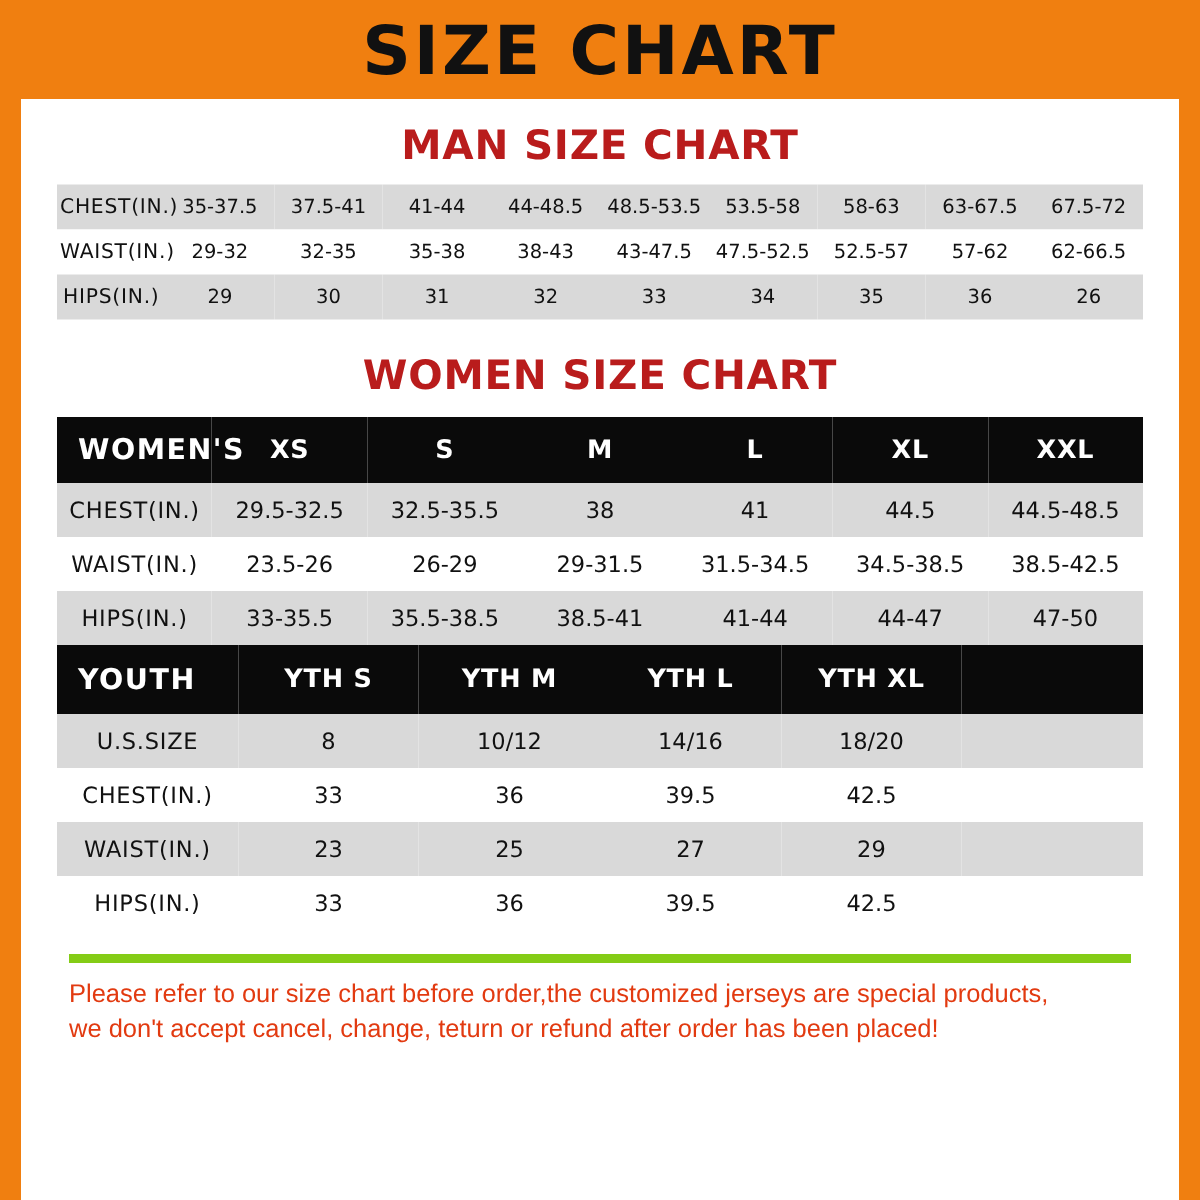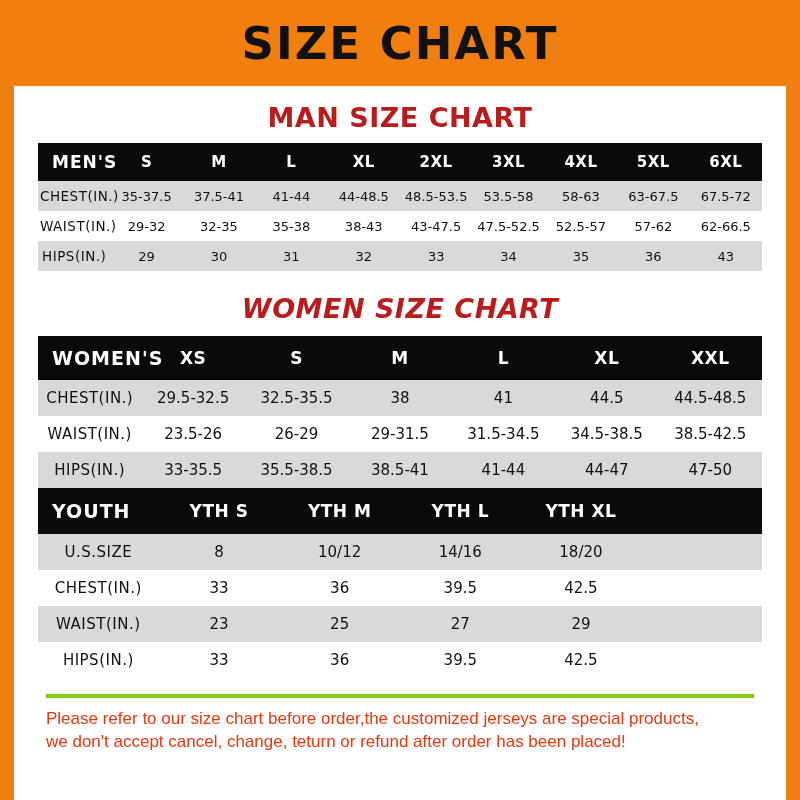--- a/index.html
+++ b/index.html
@@ -19,21 +19,21 @@
     height: 800px;
     box-sizing: border-box;
     border-left: 14px solid #f07f10;
     border-right: 14px solid #f07f10;
     background: #ffffff;
     display: flex;
     flex-direction: column;
   }
   .banner {
     background: #f07f10;
-    height: 86px;
+    height: 66px;
     display: flex;
     align-items: center;
     justify-content: center;
     margin: 0 -14px;
   }
   .banner-title {
     font-family: "DejaVu Sans", sans-serif;
     font-weight: bold;
     font-size: 45px;
     letter-spacing: 2px;
@@ -47,21 +47,21 @@
   }
   .section-title {
     text-align: center;
     font-family: "DejaVu Sans", sans-serif;
     font-weight: bold;
     font-size: 27px;
     color: #b91c1c;
     letter-spacing: 0.5px;
   }
   .t1 { margin: 16px 0 10px; }
-  .t2 { margin: 22px 0 12px; font-style: italic; }
+  .t2 { margin: 22px 0 12px; }
   .t3 { margin: 24px 0 12px; }
 
   table.size {
     width: 100%;
     border-collapse: collapse;
     table-layout: fixed;
   }
   table.size td, table.size th {
     text-align: center;
     font-family: "DejaVu Sans", sans-serif;
@@ -103,21 +103,21 @@
   table.women tr.row td.firstcol { font-size: 15px; }
 
   
   table.youth tr.hdr td { font-size: 17px; padding: 12px 2px; }
   table.youth tr.hdr td.firstcol { font-size: 19px; }
   table.youth tr.row td { font-size: 15px; padding: 9px 2px; }
   table.youth tr.row td.firstcol { font-size: 15px; }
 
   .footer-note {
     margin: 16px 8px 0 8px;
-    border-top: 4px solid #84cc16;
+    border-top: 6px solid #84cc16;
     padding-top: 10px;
     color: #e23a10;
     font-family: "Liberation Sans", sans-serif;
     font-size: 17px;
     line-height: 1.35;
     text-align: left;
   }
   .footer-note div { white-space: nowrap; }
 </style>
 </head>
@@ -127,32 +127,20 @@
 
   <div class="banner">
     <div class="banner-title">SIZE CHART</div>
   </div>
 
   <div class="content">
 
     <div class="section-title t1">MAN SIZE CHART</div>
     <table class="size men">
       <tbody>
-          <tr class="hdr">
-        <td class="firstcol">MEN'S</td>
-        <td>S</td>
-        <td>M</td>
-        <td>L</td>
-        <td>XL</td>
-        <td>2XL</td>
-        <td>3XL</td>
-        <td>4XL</td>
-        <td>5XL</td>
-        <td>6XL</td>
-      </tr>
       <tr class="row alt">
         <td class="firstcol">CHEST(IN.)</td>
         <td>35-37.5</td>
         <td>37.5-41</td>
         <td>41-44</td>
         <td>44-48.5</td>
         <td>48.5-53.5</td>
         <td>53.5-58</td>
         <td>58-63</td>
         <td>63-67.5</td>
@@ -173,21 +161,21 @@
       <tr class="row alt">
         <td class="firstcol">HIPS(IN.)</td>
         <td>29</td>
         <td>30</td>
         <td>31</td>
         <td>32</td>
         <td>33</td>
         <td>34</td>
         <td>35</td>
         <td>36</td>
-        <td>43</td>
+        <td>26</td>
       </tr>
     </tbody>
       </table>
 
     <div class="section-title t2">WOMEN SIZE CHART</div>
     <table class="size women">
       <tbody>
           <tr class="hdr">
         <td class="firstcol">WOMEN'S</td>
         <td>XS</td>

